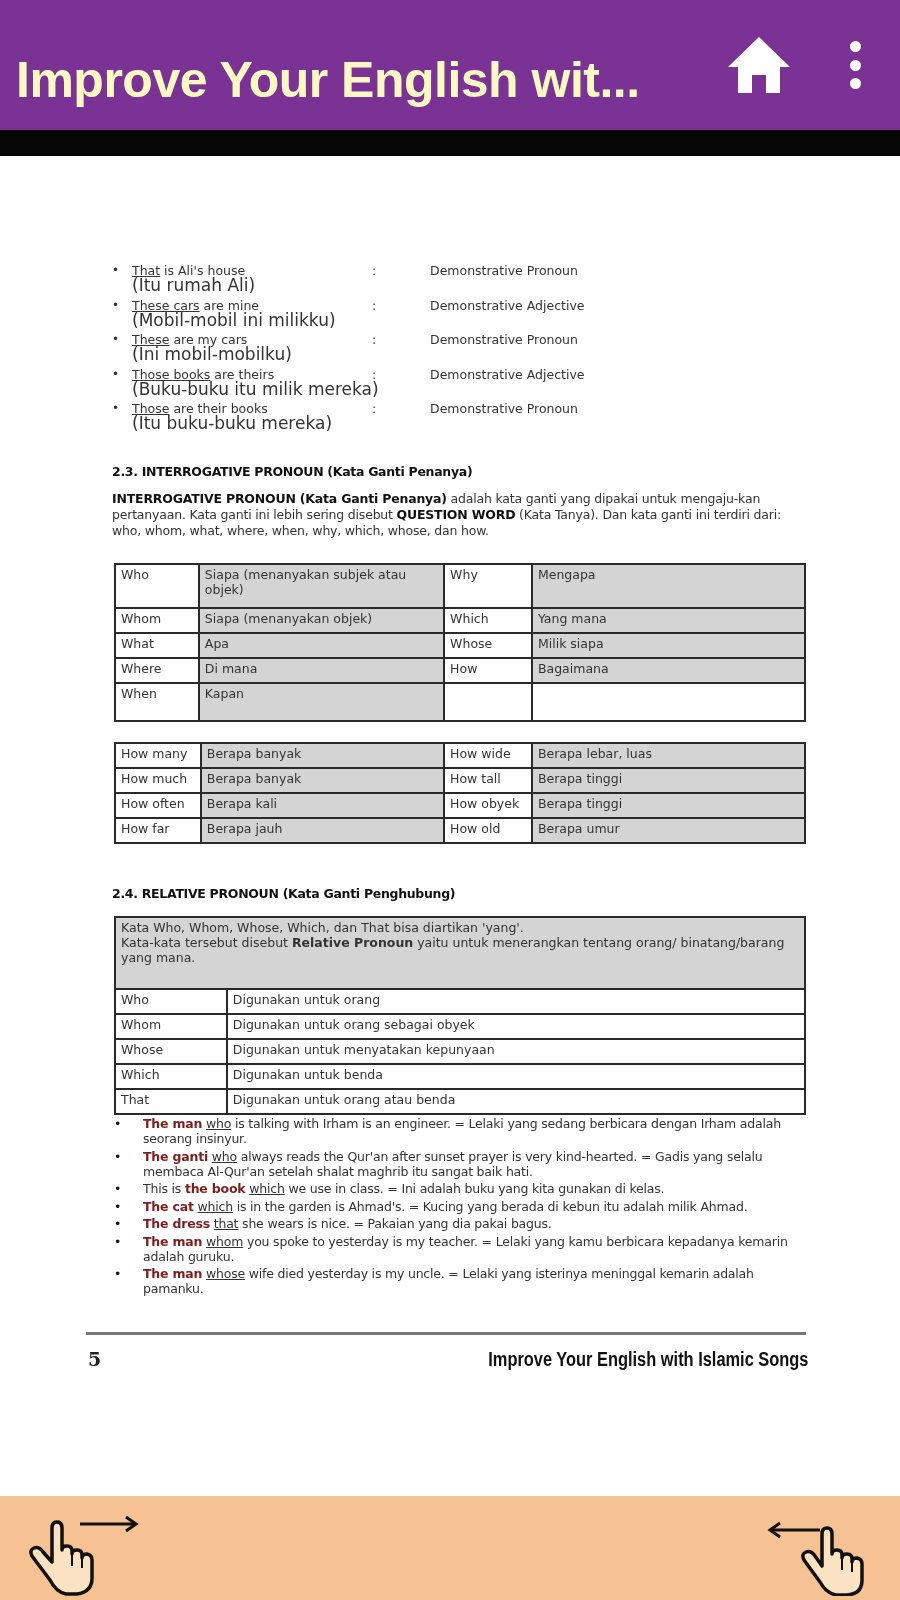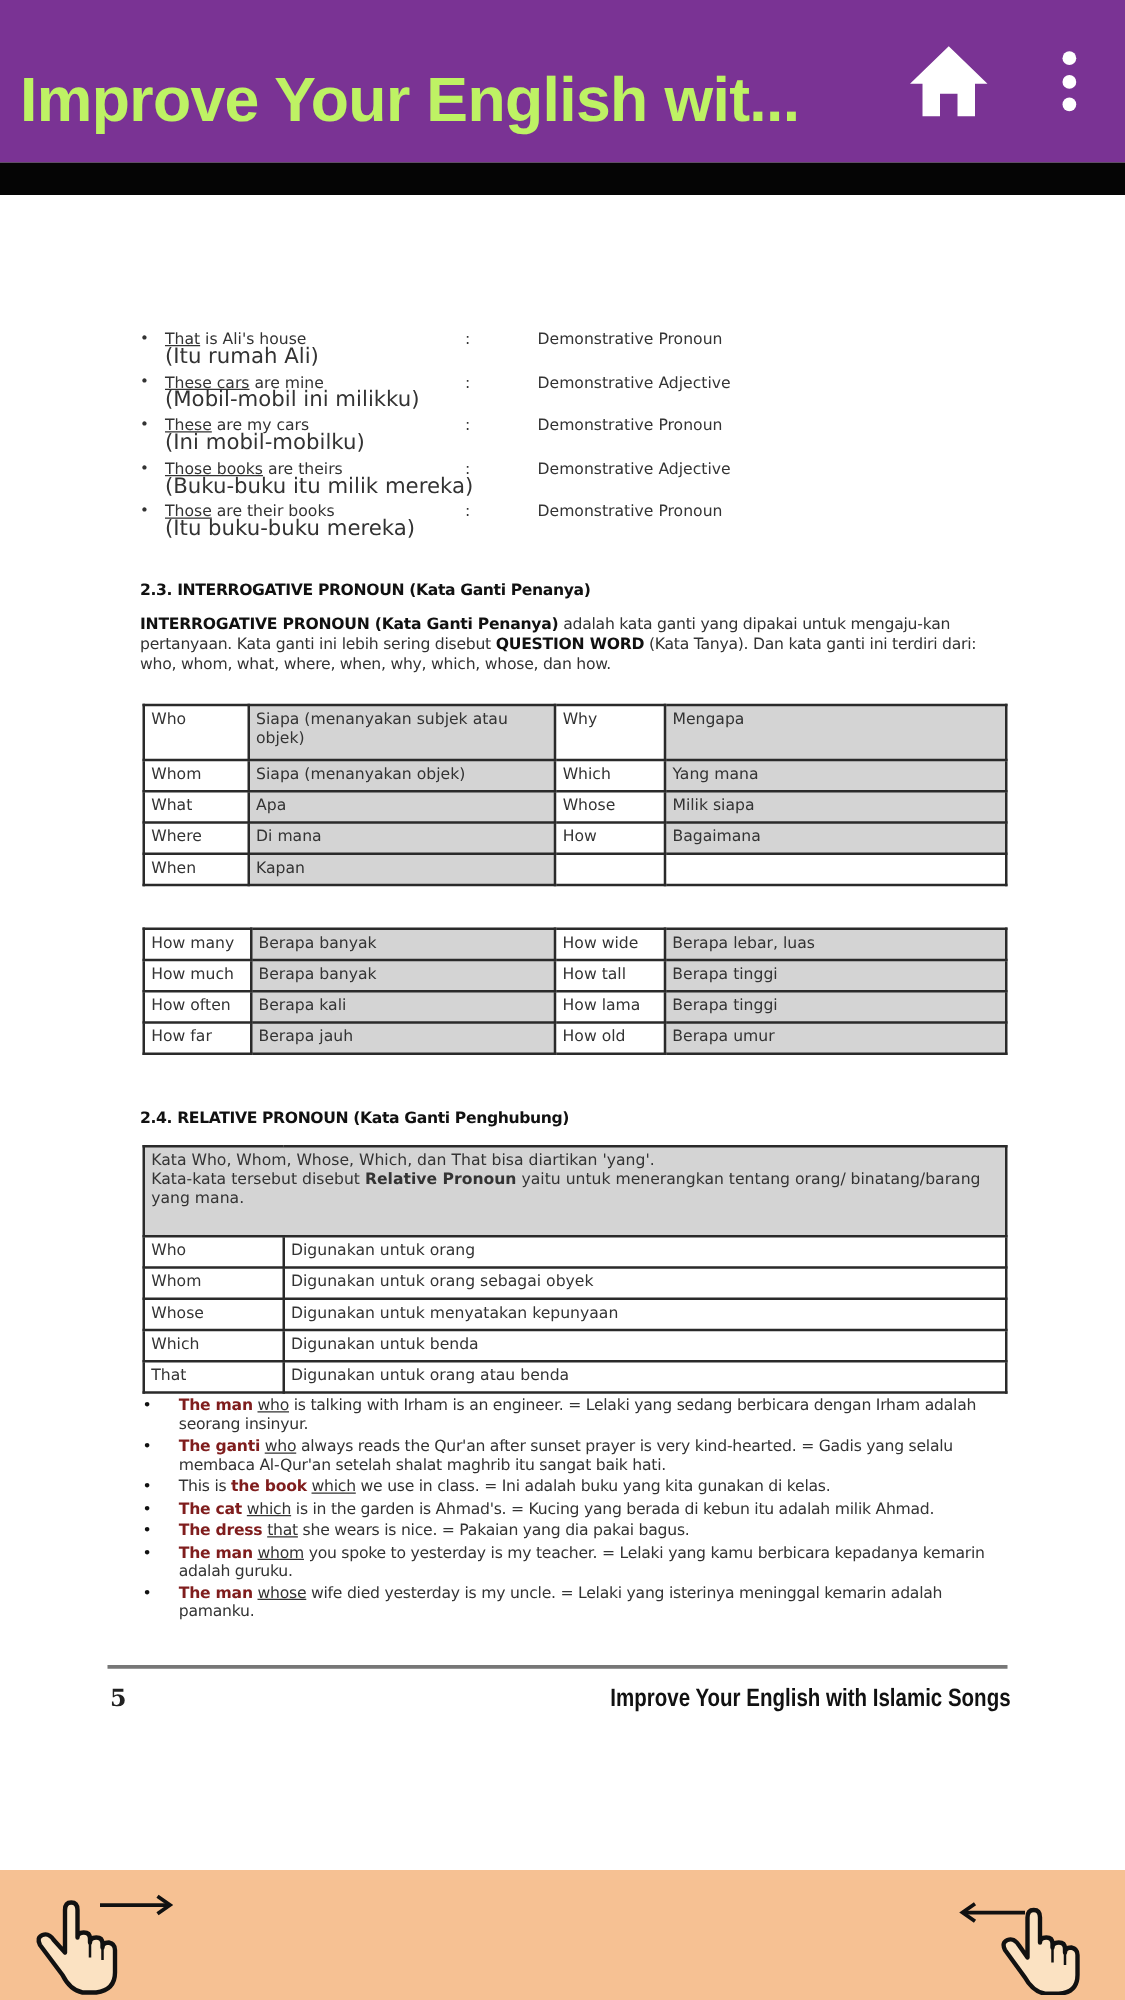--- a/index.html
+++ b/index.html
@@ -1,21 +1,21 @@
 <!DOCTYPE html>
 <html><head>
 <meta charset="utf-8">
 <style>
   * { box-sizing: border-box; margin: 0; padding: 0; }
   html, body { width: 900px; height: 1600px; overflow: hidden; background: #ffffff; }
   body { font-family: "Liberation Sans", sans-serif; color: #222; position: relative; }
 
   
   .appbar { position: absolute; left: 0; top: 0; width: 900px; height: 130px; background: #7a3394; display: flex; align-items: center; padding-left: 16px; }
-  .appbar-title { color: #bef264; font-family: "Liberation Sans", sans-serif; font-weight: bold; font-size: 50px; letter-spacing: -0.5px; white-space: nowrap; flex: 1; margin-top: 30px; }
+  .appbar-title { color: #fef9c3; font-family: "Liberation Sans", sans-serif; font-weight: bold; font-size: 50px; letter-spacing: -0.5px; white-space: nowrap; flex: 1; margin-top: 30px; }
   .appbar-home { width: 74px; height: 74px; margin-right: 44px; display: flex; align-items: center; justify-content: center; cursor: pointer; }
   .appbar-menu { width: 30px; height: 60px; margin-right: 30px; display: flex; flex-direction: column; align-items: center; justify-content: space-between; padding: 6px 0; cursor: pointer; }
   .appbar-menu span { width: 11px; height: 11px; border-radius: 50%; background: #fff; display: block; }
   .blackbar { position: absolute; left: 0; top: 130px; width: 900px; height: 26px; background: #050505; }
 
   
   .page { position: absolute; left: 0; top: 156px; width: 900px; height: 1340px; background: #fff; font-family: "DejaVu Sans", sans-serif; color: #333; }
 
   .demo-list { position: absolute; left: 112px; top: 107px; width: 520px; list-style: none; }
   .demo-item { position: relative; height: 34.5px; font-size: 12.5px; line-height: 15px; }
@@ -136,21 +136,21 @@
       <td class="sh">Apa</td>
       <td class="wh">Whose</td>
       <td class="sh">Milik siapa</td>
     </tr>
     <tr style="height:25px;">
       <td class="wh">Where</td>
       <td class="sh">Di mana</td>
       <td class="wh">How</td>
       <td class="sh">Bagaimana</td>
     </tr>
-    <tr style="height:25px;">
+    <tr style="height:38px;">
       <td class="wh">When</td>
       <td class="sh">Kapan</td>
       <td class="wh"></td>
       <td class="wh"></td>
     </tr>
   </tbody>
     </table>
 
   <table class="doc" style="left:114px; top:570px; width:692px;margin-top:16px;">
     <colgroup>
@@ -168,21 +168,21 @@
     </tr>
     <tr style="height:25px;">
       <td class="wh">How much</td>
       <td class="sh">Berapa banyak</td>
       <td class="wh">How tall</td>
       <td class="sh">Berapa tinggi</td>
     </tr>
     <tr style="height:25px;">
       <td class="wh">How often</td>
       <td class="sh">Berapa kali</td>
-      <td class="wh">How lama</td>
+      <td class="wh">How obyek</td>
       <td class="sh">Berapa tinggi</td>
     </tr>
     <tr style="height:25px;">
       <td class="wh">How far</td>
       <td class="sh">Berapa jauh</td>
       <td class="wh">How old</td>
       <td class="sh">Berapa umur</td>
     </tr>
   </tbody>
     </table>

